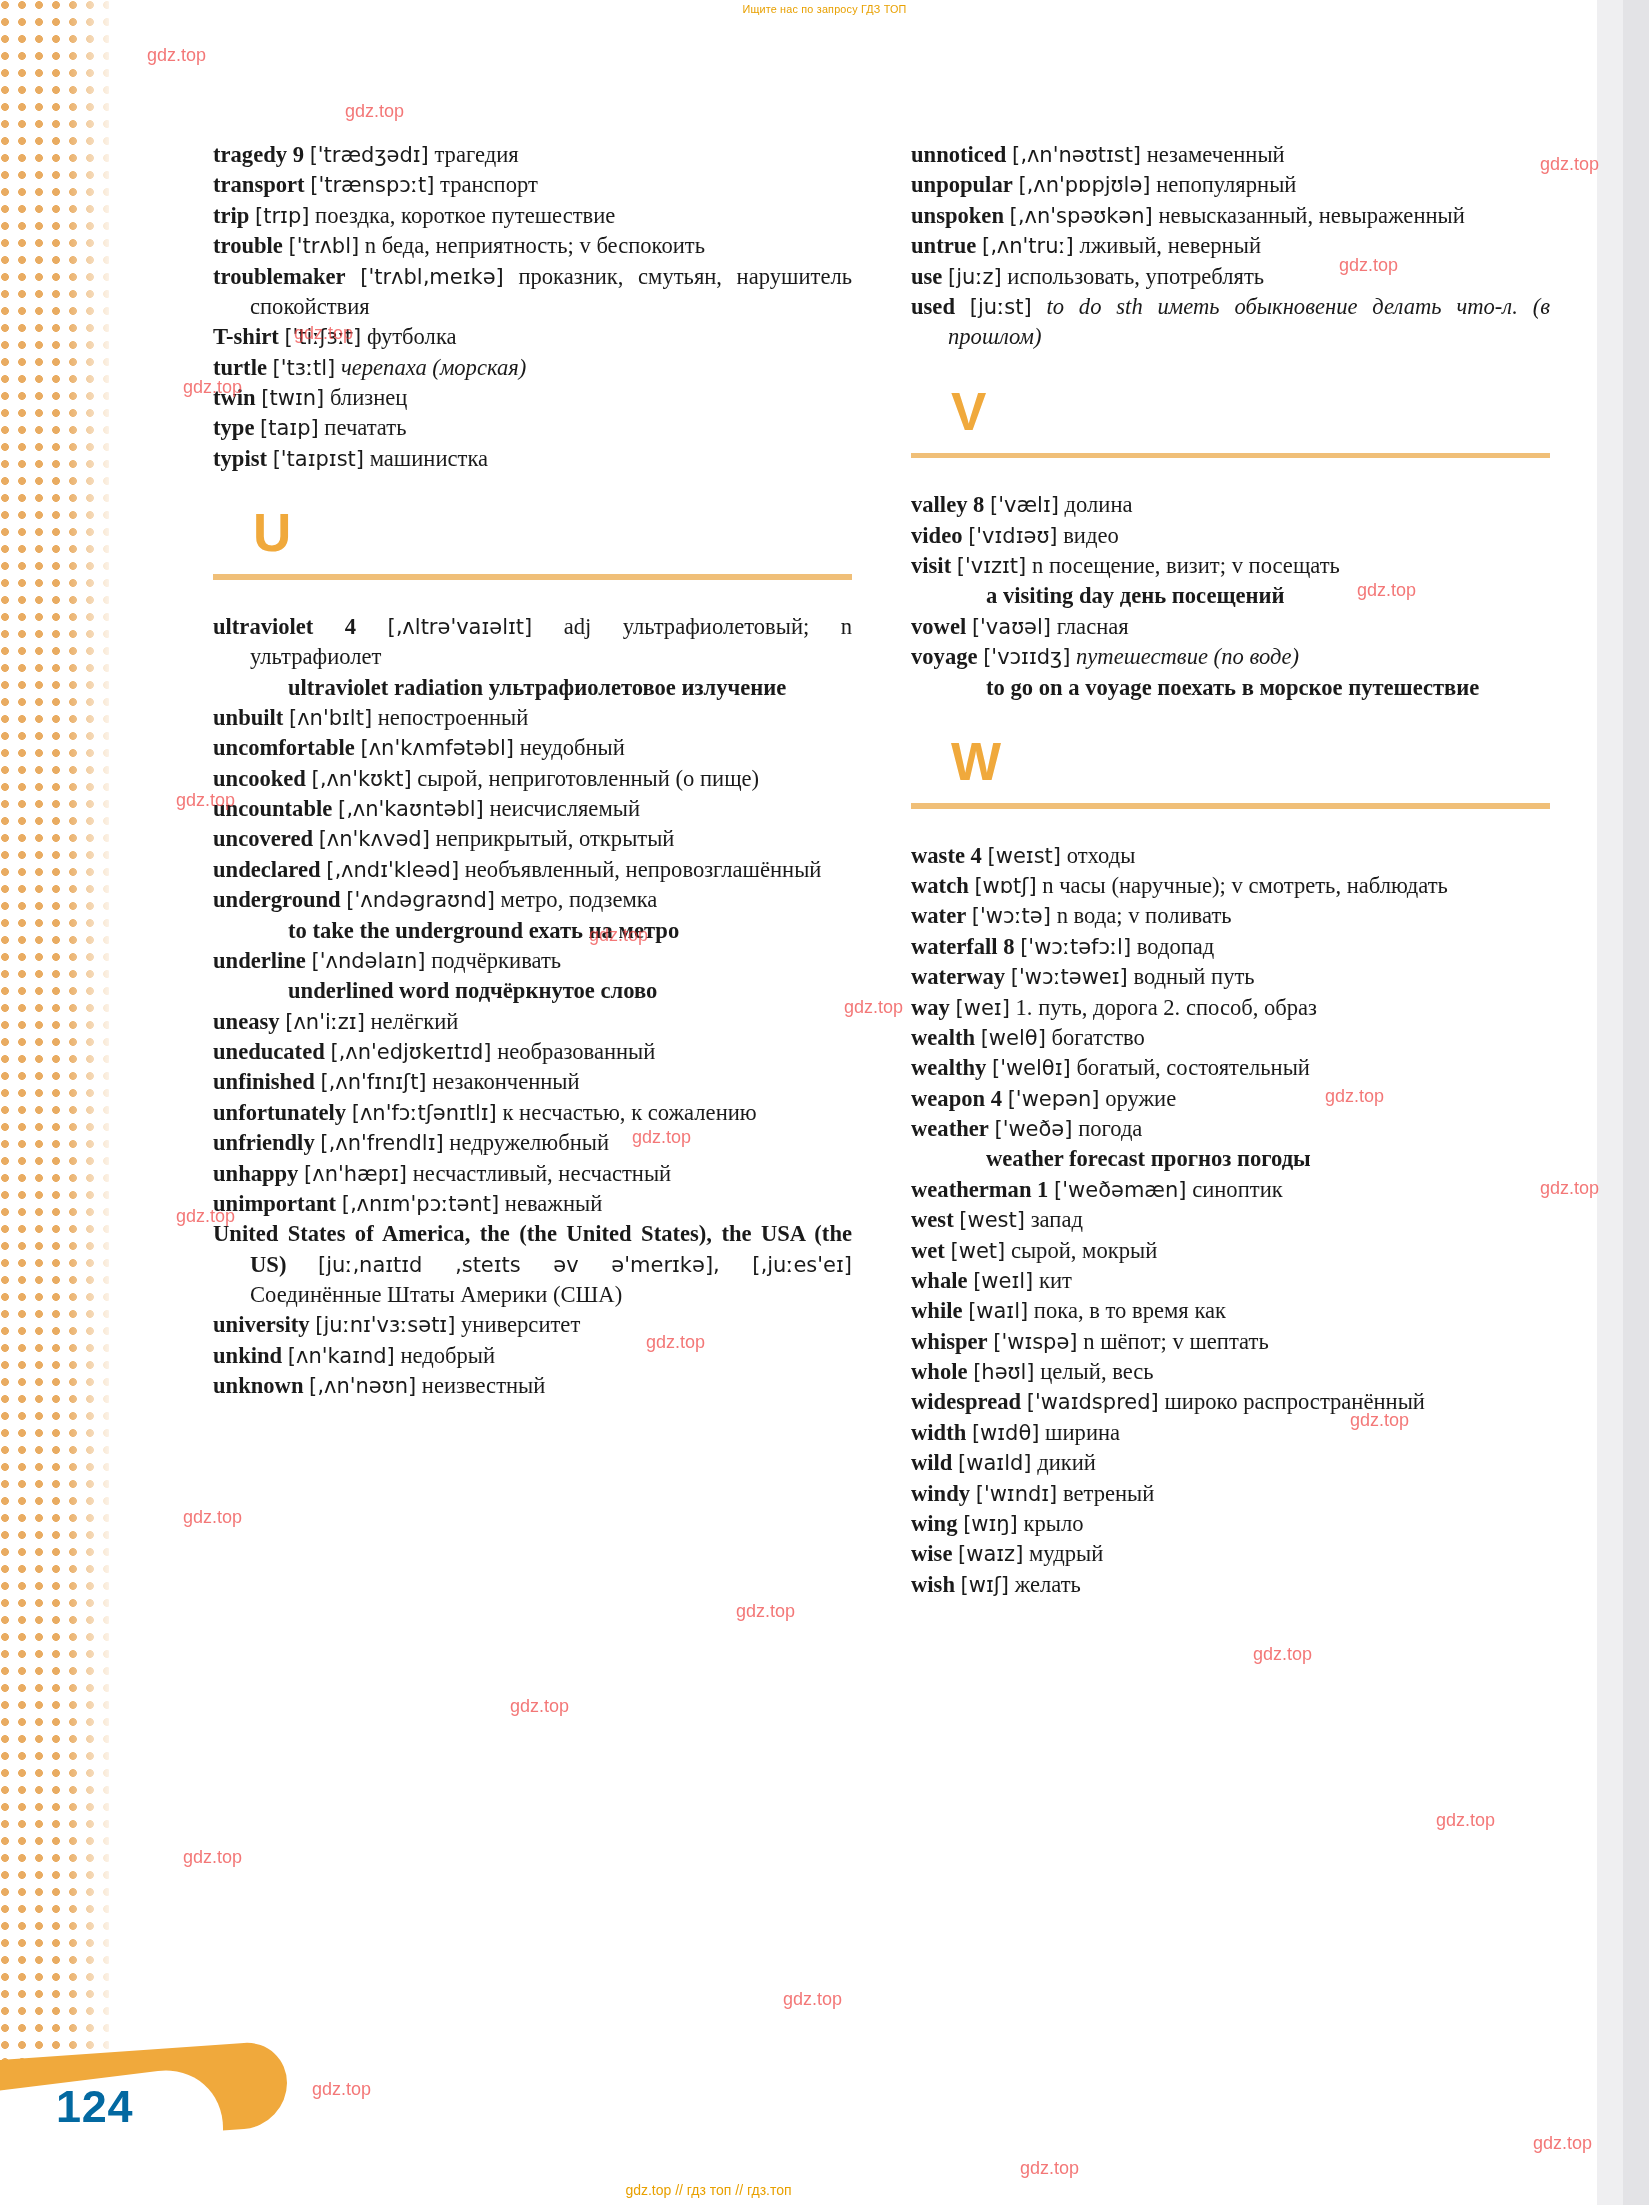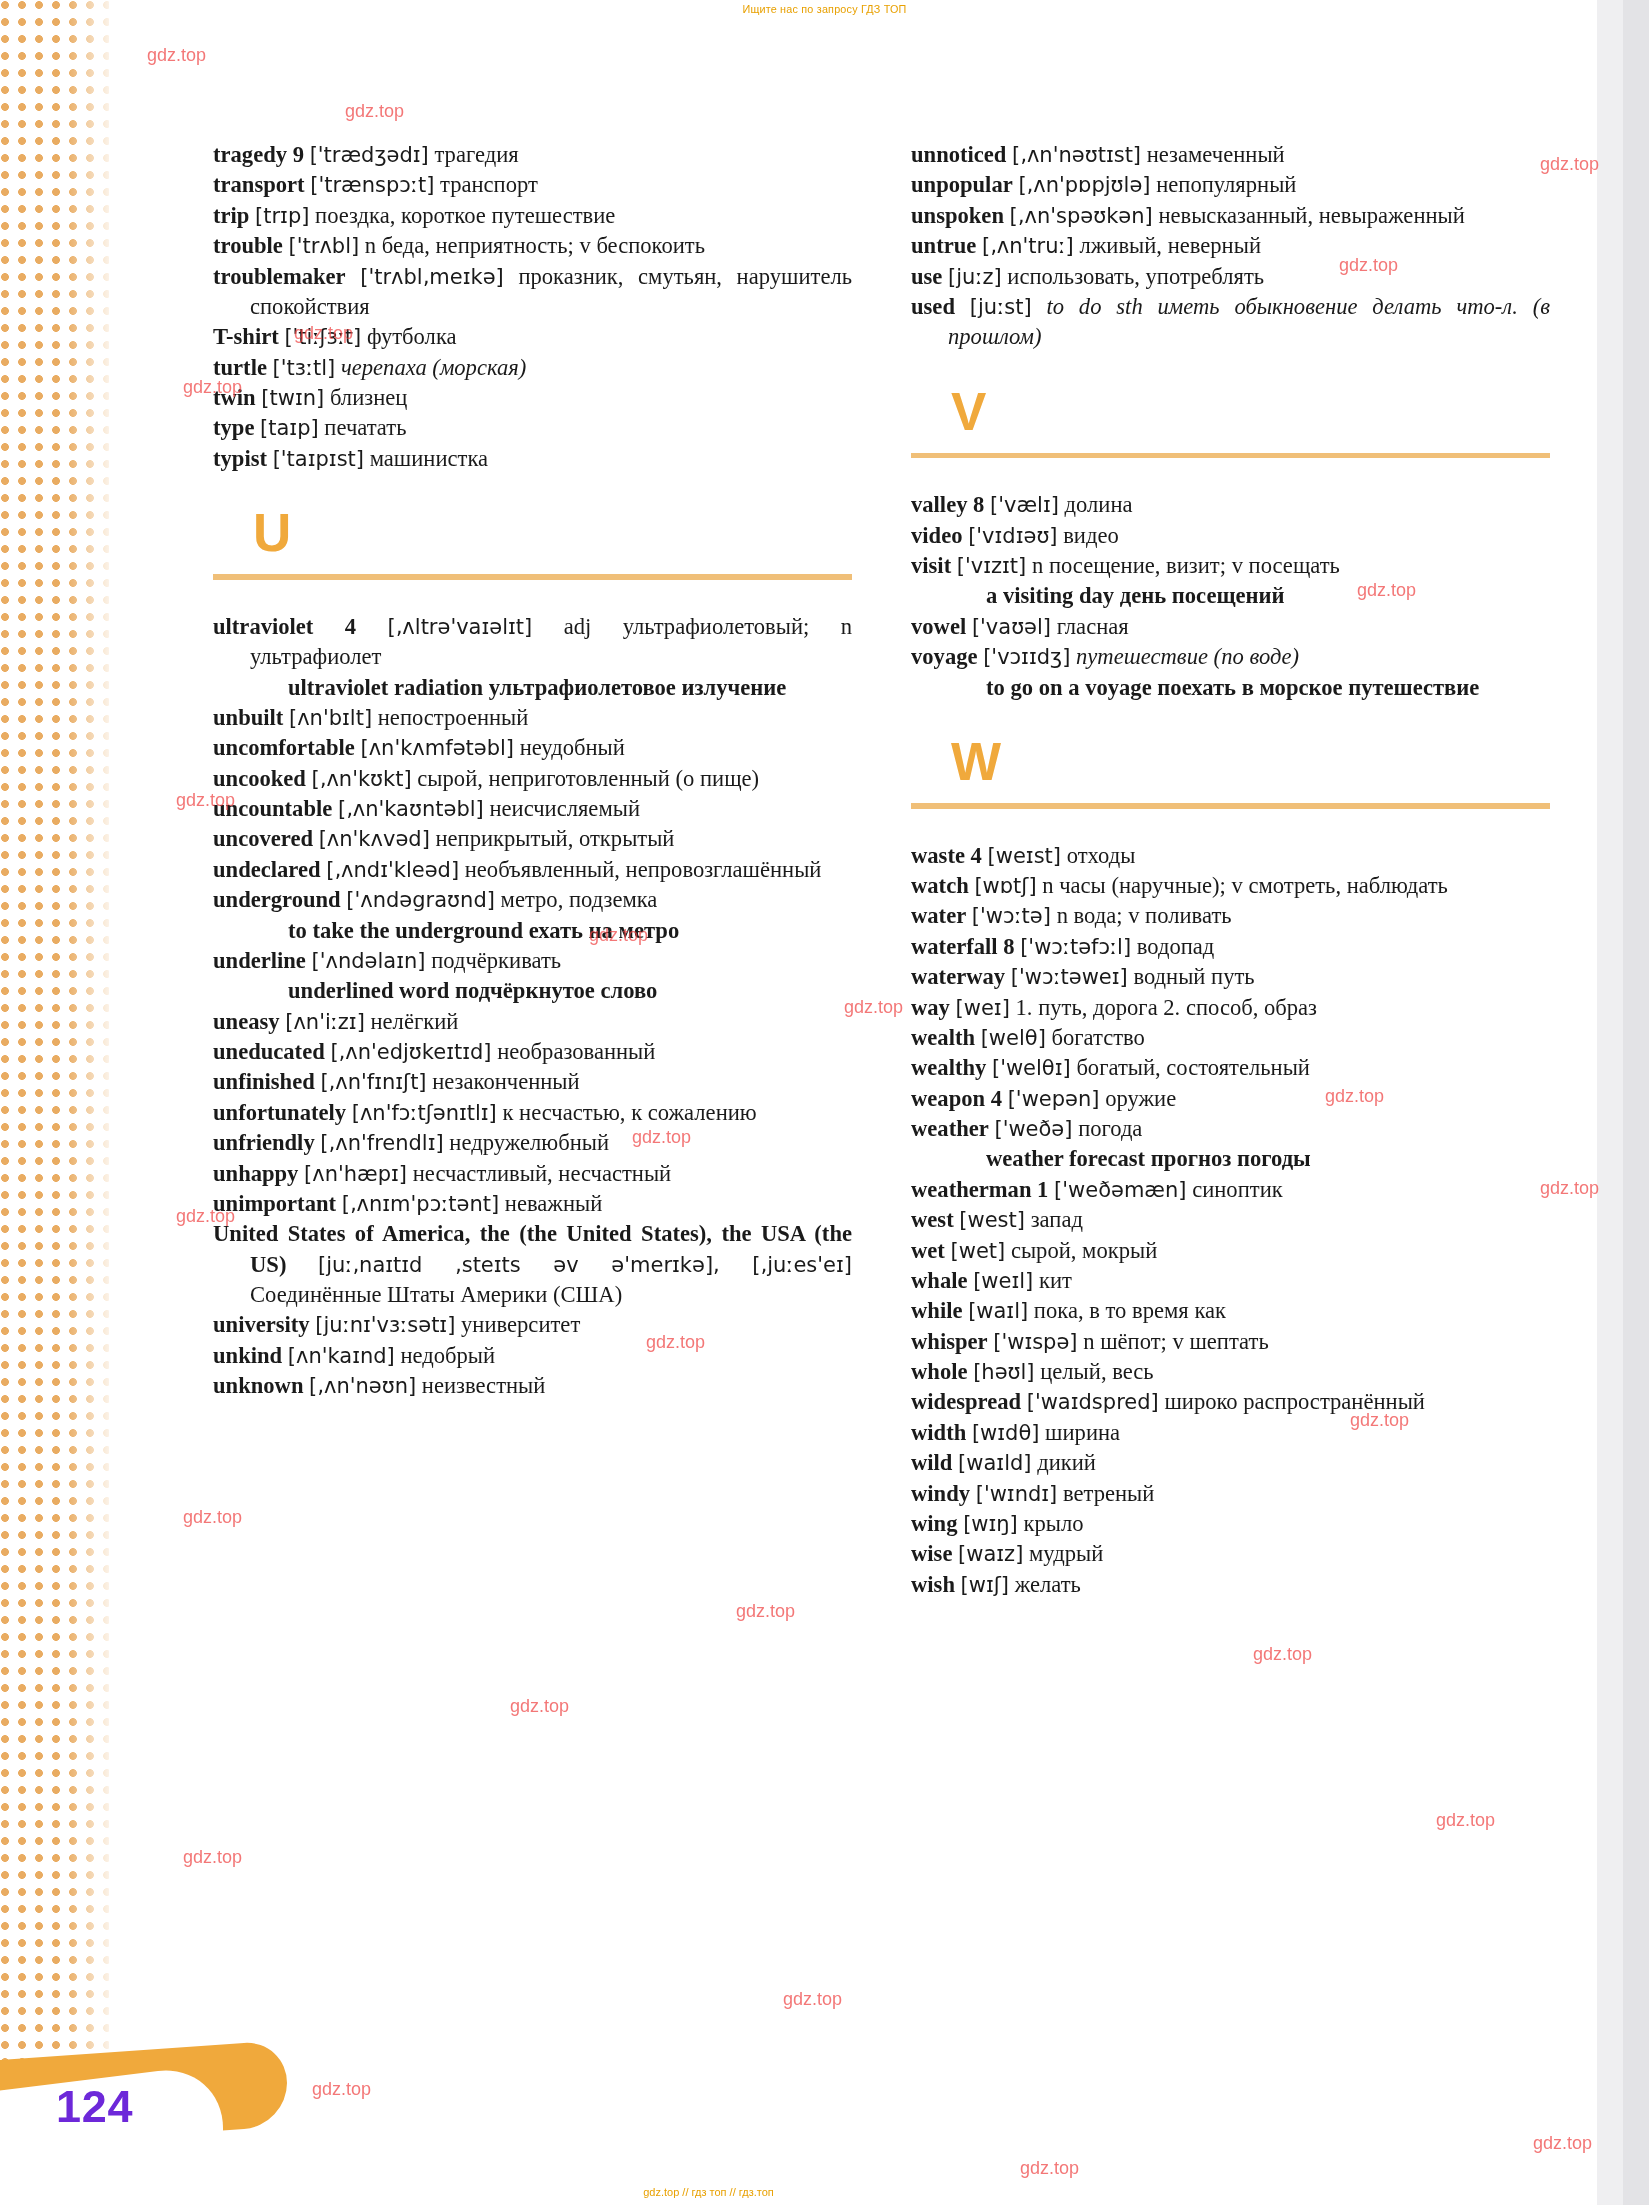--- a/index.html
+++ b/index.html
@@ -65,21 +65,21 @@
     color: #e8a000;
     letter-spacing: 0.2px;
   }
   .bottom-ad {
     position: absolute;
     bottom: 7.2px;
     left: 0;
     width: 1417px;
     text-align: center;
     font-family: "Liberation Sans", sans-serif;
-    font-size: 11px;
+    font-size: 14px;
     color: #e8a000;
   }
 
   
   .page-shape {
     position: absolute;
     left: 0;
     bottom: 43px;
     width: 302px;
     height: 122px;
@@ -105,21 +105,21 @@
     border-radius: 0 65px 0 0;
     transform: skewY(-7deg);
   }
   .page-number {
     position: absolute;
     left: 56px;
     bottom: 72px;
     font-family: "Liberation Sans", sans-serif;
     font-weight: bold;
     font-size: 45px;
-    color: #6d28d9;
+    color: #0369a1;
     letter-spacing: 0.7px;
   }
 
   
   .col {
     position: absolute;
     top: 140px;
     width: 639px;
     font-size: 22.6px;
     line-height: 1.345;

